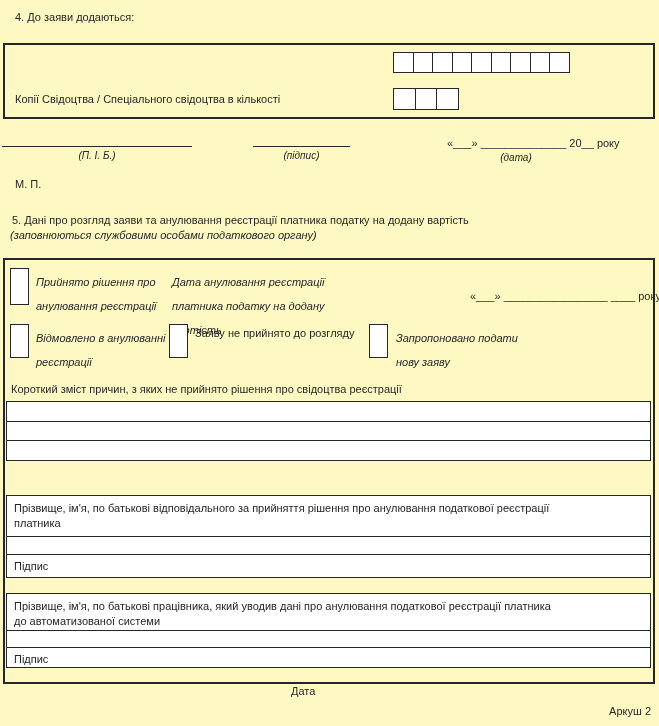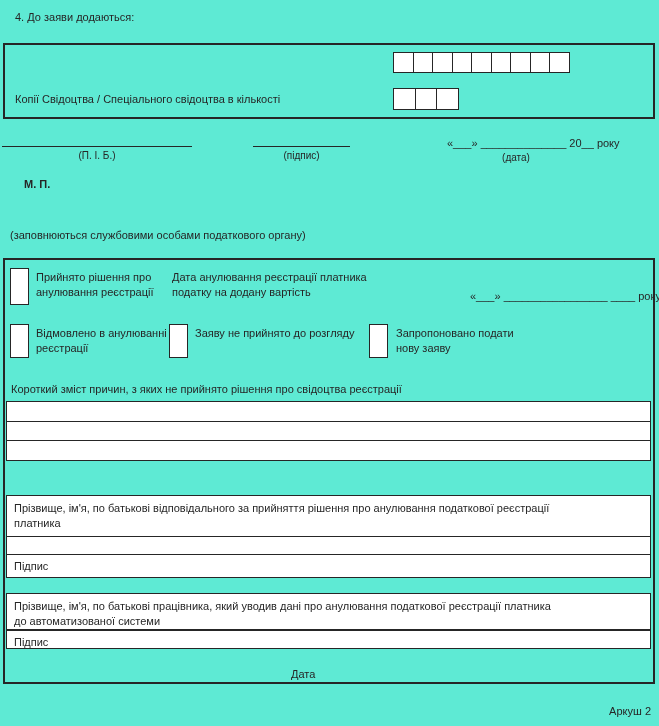--- a/index.html
+++ b/index.html
@@ -1,24 +1,24 @@
 <!DOCTYPE html>
 <html><head>
 <meta charset="utf-8">
 <style>
   html,body { margin:0; padding:0; background:#ffffff; }
   .page {
-    position:relative; width:659px; height:726px; background:#5eead4;
+    position:relative; width:659px; height:726px; background:#fef9c3;
     font-family:"Liberation Sans", sans-serif; color:#262626; font-size:11px;
     overflow:hidden;
   }
   .t  { position:absolute; line-height:14px; white-space:nowrap; }
-  .wrap { white-space:normal; line-height:15px; }
-  .it { }
-  .b  { font-weight:bold;margin-left:9px; }
+  .wrap { white-space:normal; line-height:24px;font-style:italic; }
+  .it { font-style:italic; }
+  .b  { font-weight:normal; }
   .sm { font-size:10px; }
   .ct { text-align:center; }
   .box  { position:absolute; border:2px solid #262626; box-sizing:border-box; }
   .hline{ position:absolute; border-top:1.5px solid #262626; height:0; }
   .cells{ position:absolute; display:flex; }
   .cell { width:21px; height:21px; border:1.5px solid #262626; box-sizing:border-box; background:#fff; }
   .cell + .cell { margin-left:-1.5px; }
   .cell-w { width:23px; height:22px; }
   .cb   { position:absolute; width:19px; border:1.5px solid #262626; box-sizing:border-box; background:#fff; }
   .rrows{ position:absolute; }
@@ -59,20 +59,21 @@
 
   <div class="hline" style="left:2px;top:146px;width:190px"></div>
   <div class="t it sm ct" style="left:2px;top:149px;width:190px">(П. І. Б.)</div>
   <div class="hline" style="left:253px;top:146px;width:97px"></div>
   <div class="t it sm ct" style="left:253px;top:149px;width:97px">(підпис)</div>
   <div class="t" style="left:447px;top:136px">«___» ______________ 20__ року</div>
   <div class="t it sm ct" style="left:480px;top:151px;width:72px">(дата)</div>
 
   <div class="t b" style="left:15px;top:177px">М. П.</div>
 
+  <div class="t" style="left:12px;top:213px">5. Дані про розгляд заяви та анулювання реєстрації платника податку на додану вартість</div>
   <div class="t it" style="left:10px;top:228px">(заповнюються службовими особами податкового органу)</div>
 
   <div class="box" style="left:3px;top:258px;width:652px;height:426px"></div>
 
   <div class="cb" style="left:10px;top:268px;height:37px"></div>
   <div class="t wrap" style="left:36px;top:270px;width:140px">Прийнято рішення про анулювання реєстрації</div>
   <div class="t wrap" style="left:172px;top:270px;width:205px">Дата анулювання реєстрації платника податку на додану вартість</div>
   <div class="t" style="left:470px;top:289px">«___» _________________ ____ року</div>
 
   <div class="cb" style="left:10px;top:324px;height:34px"></div>
@@ -91,21 +92,21 @@
 
   <div class="pbox" style="left:6px;top:495px;width:645px;height:83px">
     <div class="prow lbl" style="height:40px;width:560px">Прізвище, ім'я, по батькові відповідального за прийняття рішення про анулювання податкової реєстрації платника</div>
     <div class="prow" style="height:18px"></div>
     <div class="prow sig">
       <span>Підпис</span>
       <span class="datecol">Дата</span>
     </div>
   </div>
 
-  <div class="pbox" style="left:6px;top:593px;width:645px;height:56px">
+  <div class="pbox" style="left:6px;top:593px;width:645px;height:75px">
     <div class="prow lbl" style="height:36px;width:560px">Прізвище, ім'я, по батькові працівника, який уводив дані про анулювання податкової реєстрації платника до автоматизованої системи</div>
     <div class="prow" style="height:17px"></div>
     <div class="prow sig">
       <span>Підпис</span>
       <span class="datecol">Дата</span>
     </div>
   </div>
 
   <div class="t" style="right:8px;top:704px">Аркуш 2</div>
 </div>

